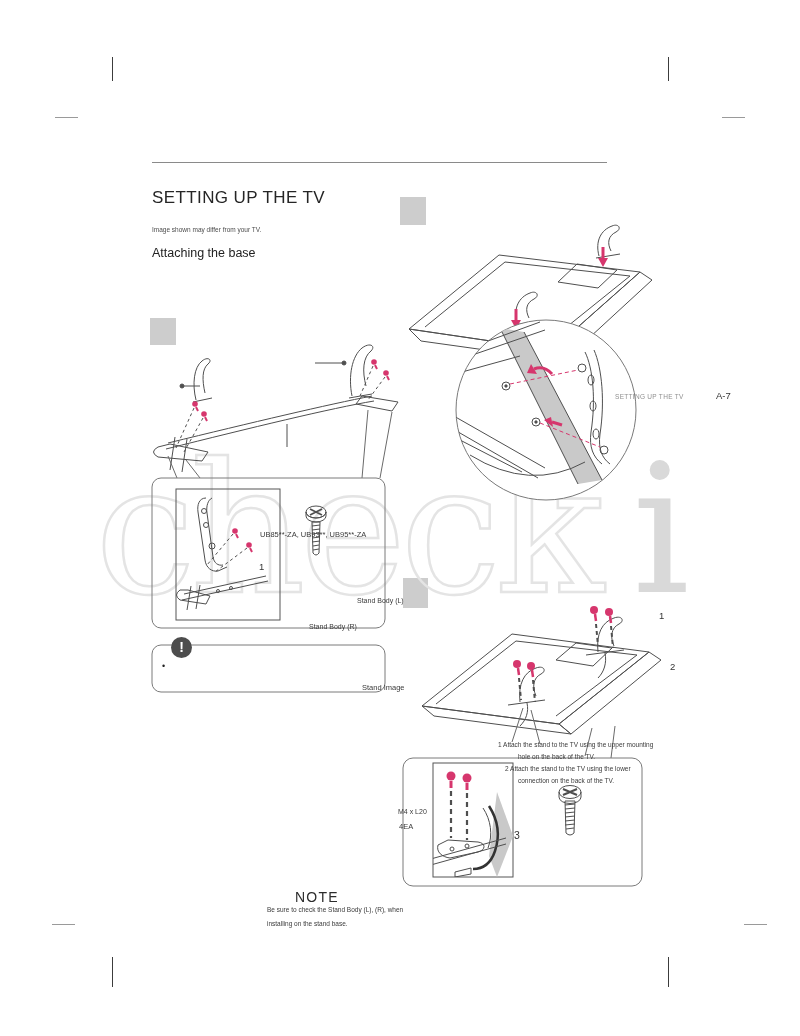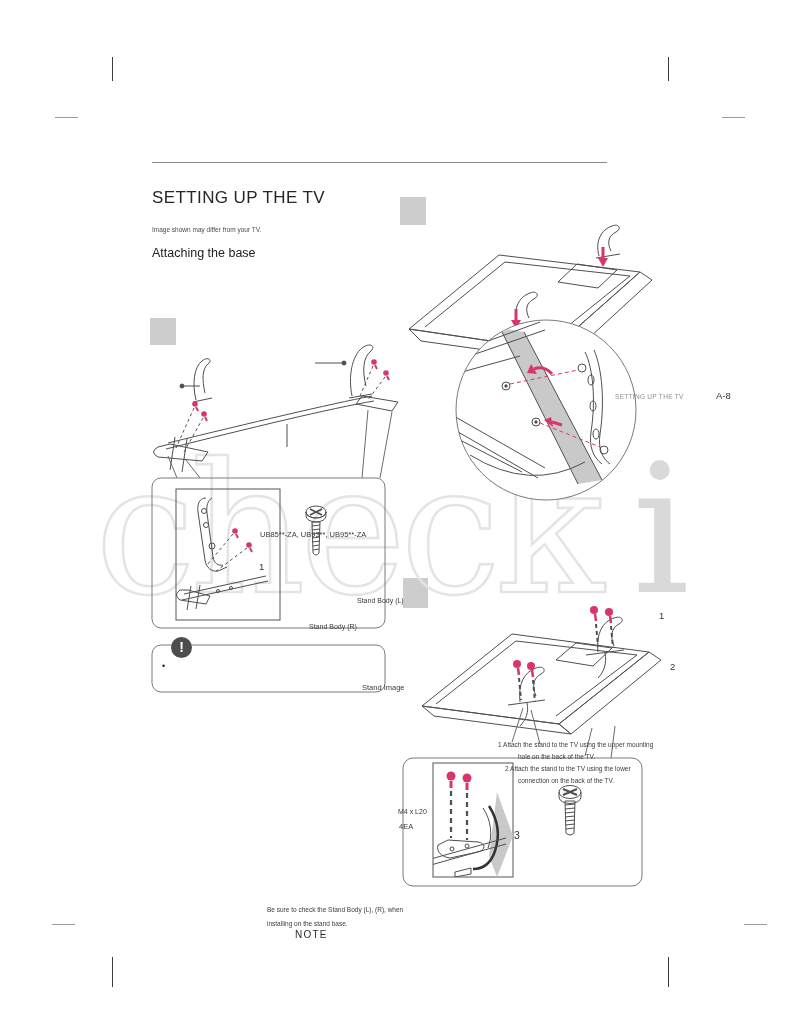--- a/index.html
+++ b/index.html
@@ -12,21 +12,21 @@
   .rule{position:absolute;height:1px;background:#8a8a8a;}
   .title{font-size:17px;letter-spacing:.4px;color:#252525;}
   .subtitle{font-size:6.5px;color:#4c4c4c;}
   .section{font-size:12.5px;color:#222;}
   .lbl{font-size:7px;color:#3a3a3a;}
   .lbl8{font-size:7.5px;color:#3a3a3a;}
   .marker{font-size:9.5px;color:#333;}
   .instr{font-size:6.5px;color:#3a3a3a;}
   .sidebar{font-size:6.5px;color:#8f8f8f;letter-spacing:.3px;}
   .pageno{font-size:9.5px;color:#333;}
-  .notetitle{font-size:10px;letter-spacing:1.2px;color:#2c2c2c;margin-top:40px;}
+  .notetitle{font-size:14px;letter-spacing:1.2px;color:#2c2c2c;}
   .noteline{font-size:6.5px;color:#3a3a3a;}
   .wmark{position:absolute;left:95px;top:440px;z-index:1;font-family:"DejaVu Serif", serif;
          font-size:180px;line-height:1;letter-spacing:-6px;pointer-events:none;user-select:none;}
   .wmark .outl{color:transparent;-webkit-text-stroke:2.5px #e4e4e4;}
   .wmark .solid{color:#d9d9d9;-webkit-text-stroke:0;margin-left:34px;letter-spacing:0;}
   .excl-badge{position:absolute;left:171px;top:637px;width:21px;height:21px;border-radius:50%;
               background:#4d4d4d;color:#fff;z-index:4;font-size:14px;font-weight:bold;
               text-align:center;line-height:21px;}
   .bullet{font-size:9px;color:#222;}
   svg{position:absolute;left:0;top:0;z-index:2;}
@@ -51,21 +51,21 @@
   <div class="rule" style="left:152px;top:162px;width:455px;"></div>
   <div class="abs txt title" style="left:152px;top:188px;">SETTING UP THE TV</div>
   <div class="graysq" style="left:400px;top:197px;width:26px;height:28px;"></div>
   <div class="abs txt subtitle" style="left:152px;top:226px;">Image shown may differ from your TV.</div>
   <div class="abs txt section" style="left:152px;top:246px;">Attaching the base</div>
 
   <div class="graysq" style="left:150px;top:318px;width:26px;height:27px;"></div>
   <div class="graysq" style="left:403px;top:578px;width:25px;height:30px;"></div>
 
   <div class="abs txt sidebar" style="left:615px;top:393px;">SETTING UP THE TV</div>
-  <div class="abs txt pageno" style="left:716px;top:390px;">A-8</div>
+  <div class="abs txt pageno" style="left:716px;top:390px;">A-7</div>
 
   <svg width="800" height="1036" viewBox="0 0 800 1036">
     <defs>
       <clipPath id="circleClip">
           <circle cx="546" cy="410" r="90"></circle>
         </clipPath>
       <clipPath id="g3Clip">
           <rect x="433" y="763" width="80" height="114"></rect>
         </clipPath>
     </defs>

